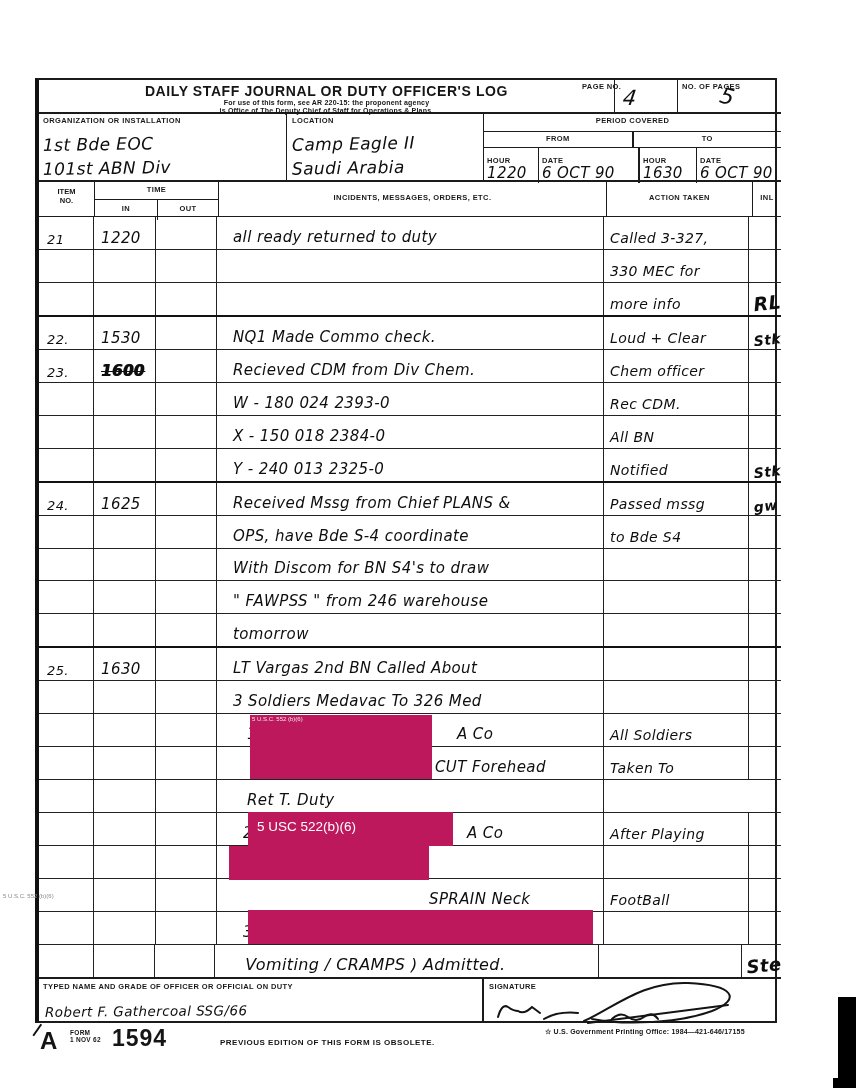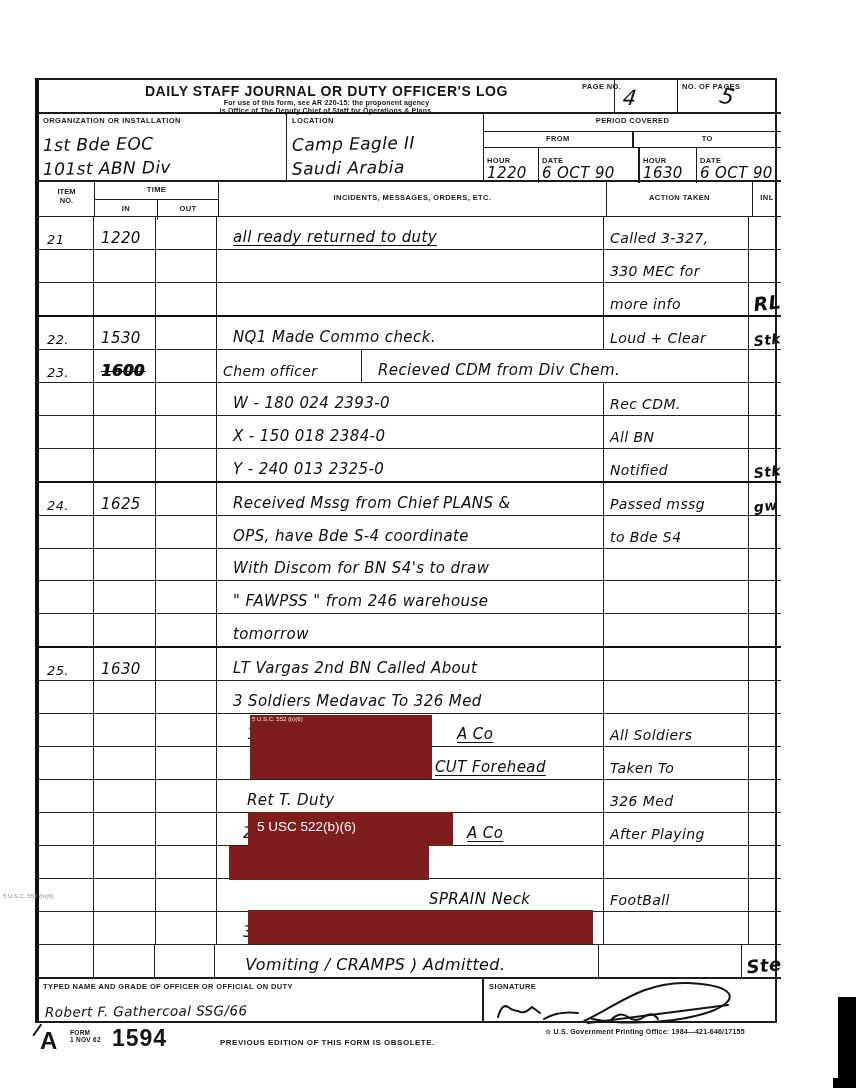--- a/index.html
+++ b/index.html
@@ -4,21 +4,21 @@
 <style>
   html,body{margin:0;padding:0;background:#ffffff;}
   .page{position:relative;width:856px;height:1088px;background:#ffffff;overflow:hidden;
         font-family:"Liberation Sans",sans-serif;color:#151515;}
   
   .form{position:absolute;left:35px;top:78px;width:742px;height:945px;
         border:2px solid #1b1b1b;border-left:4px solid #111;box-sizing:border-box;}
   .abs{position:absolute;box-sizing:border-box;}
   .plabel{font-size:7.5px;font-weight:bold;letter-spacing:.4px;color:#1a1a1a;}
   .hw{font-family:"DejaVu Sans",sans-serif;font-style:italic;color:#0e0e0e;letter-spacing:.4px;}
-  .u{text-decoration:underline;text-underline-offset:3px;}
+  .u{text-underline-offset:3px;}
   
   .title-box{left:0;top:0;width:576px;height:34px;border-right:1px solid #1b1b1b;border-bottom:2px solid #1b1b1b;text-align:center;padding-top:3px;}
   .ftitle{font-size:14px;font-weight:bold;letter-spacing:.6px;}
   .fsub{font-size:7px;font-weight:bold;line-height:7.5px;letter-spacing:.2px;}
   .pn-box{left:539px;top:0;width:100px;height:34px;border-right:1px solid #1b1b1b;border-bottom:2px solid #1b1b1b;padding:2px 0 0 4px;}
   .pp-box{left:639px;top:0;width:103px;height:34px;border-bottom:2px solid #1b1b1b;padding:2px 0 0 4px;}
   .pn-val{position:absolute;left:45px;top:6px;font-size:21px;transform:skewX(-8deg);}
   .pp-val{position:absolute;left:42px;top:4px;font-size:22px;transform:rotate(14deg);}
   
   .org-box{left:0;top:34px;width:248px;height:68px;border-right:1px solid #1b1b1b;border-bottom:2px solid #1b1b1b;padding:2px 0 0 4px;}
@@ -53,21 +53,21 @@
   .c{box-sizing:border-box;display:flex;align-items:flex-end;overflow:visible;white-space:nowrap;}
   .c-item{width:55px;border-right:1px solid #222;padding:0 0 2px 8px;font-size:13px;}
   .c-in{width:62px;border-right:1px solid #222;padding:0 0 2px 7px;font-size:15px;}
   .c-out{width:61px;border-right:1px solid #222;padding:0 0 2px 6px;font-size:15px;}
   .c-msg{width:387px;border-right:1px solid #222;padding:0 0 3px 16px;font-size:15px;position:relative;}
   .c-act{width:145px;border-right:1px solid #222;padding:0 0 3px 6px;font-size:14px;}
   .c-inl{flex:1;padding:0 0 1px 4px;font-size:14px;font-weight:bold;transform:rotate(-6deg);}
   .msg-sfx{position:absolute;bottom:3px;}
   .scrib{text-decoration:line-through;font-weight:bold;text-shadow:1px 0 #0e0e0e;}
   
-  .redact{background:#7f1d1d;}
+  .redact{background:#be185d;}
   .rlabel-sm{color:#e8e8e8;font-size:6px;padding:1px 0 0 2px;font-family:"Liberation Sans",sans-serif;font-style:normal;}
   .rlabel-lg{color:#ffffff;font-size:13.5px;padding:7px 0 0 9px;font-family:"Liberation Sans",sans-serif;font-style:normal;}
   
   .name-box{left:0;top:897px;width:445px;height:46px;border-right:2px solid #1b1b1b;border-top:2px solid #1b1b1b;padding:3px 0 0 4px;}
   .sig-box{left:445px;top:897px;width:297px;height:46px;border-top:2px solid #1b1b1b;padding:3px 0 0 5px;position:absolute;}
   .name-val{position:absolute;left:6px;bottom:4px;font-size:13.5px;transform:rotate(-.5deg);}
   .sig-svg{position:absolute;left:8px;top:0px;}
   
   .foot{position:absolute;left:40px;top:1025px;width:800px;height:45px;font-weight:bold;}
   .da-prefix{position:absolute;left:0;top:2px;font-size:24px;font-weight:bold;}
@@ -190,22 +190,22 @@
         <div class="c c-act hw">Loud + Clear</div>
         <div class="c c-inl hw">Stk</div>
       </div>
 
       <div class="trow">
         <div class="c c-item hw">23.</div>
         <div class="c c-in">
             <span class="hw scrib">1600</span>
           </div>
         <div class="c c-out hw"></div>
+        <div class="c c-msg hw">Recieved CDM from Div Chem.</div>
         <div class="c c-act hw">Chem officer</div>
-        <div class="c c-msg hw">Recieved CDM from Div Chem.</div>
         <div class="c c-inl hw"></div>
       </div>
 
       <div class="trow">
         <div class="c c-item hw"></div>
         <div class="c c-in hw"></div>
         <div class="c c-out hw"></div>
         <div class="c c-msg hw">W - 180 024 2393-0</div>
         <div class="c c-act hw">Rec CDM.</div>
         <div class="c c-inl hw"></div>
@@ -313,21 +313,20 @@
         </div>
         <div class="c c-act hw">Taken To</div>
         <div class="c c-inl hw"></div>
       </div>
 
       <div class="trow">
         <div class="c c-item hw"></div>
         <div class="c c-in hw"></div>
         <div class="c c-out hw"></div>
         <div class="c c-msg hw" style="padding-left:30px;">Ret T. Duty</div>
-        <div class="c c-act hw">326 Med</div>
         <div class="c c-inl hw"></div>
       </div>
 
       <div class="trow">
         <div class="c c-item hw"></div>
         <div class="c c-in hw"></div>
         <div class="c c-out hw"></div>
         <div class="c c-msg" style="padding-left:26px;">
           <span class="hw">2.</span>
           <span class="hw u msg-sfx" style="left:250px;">A Co</span>

